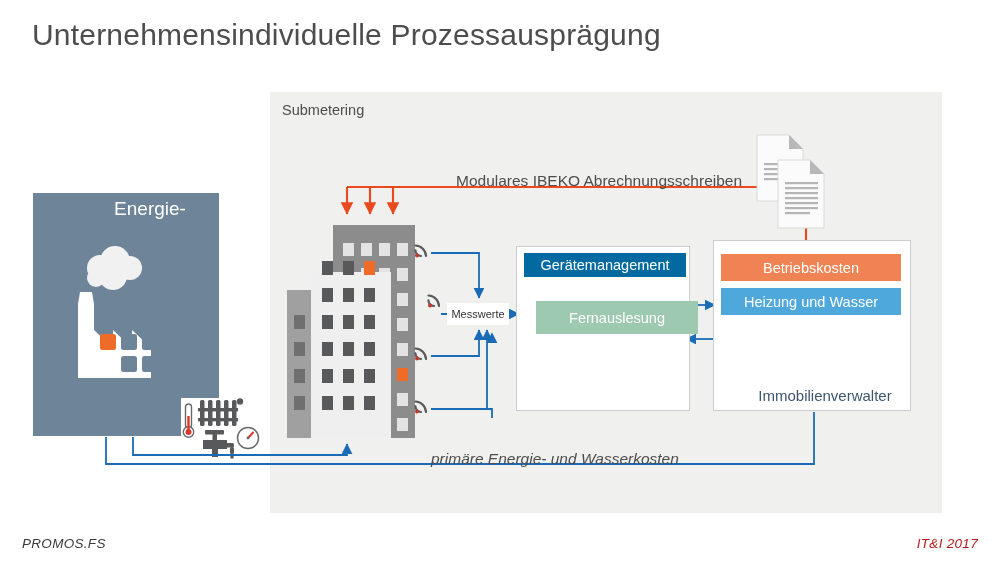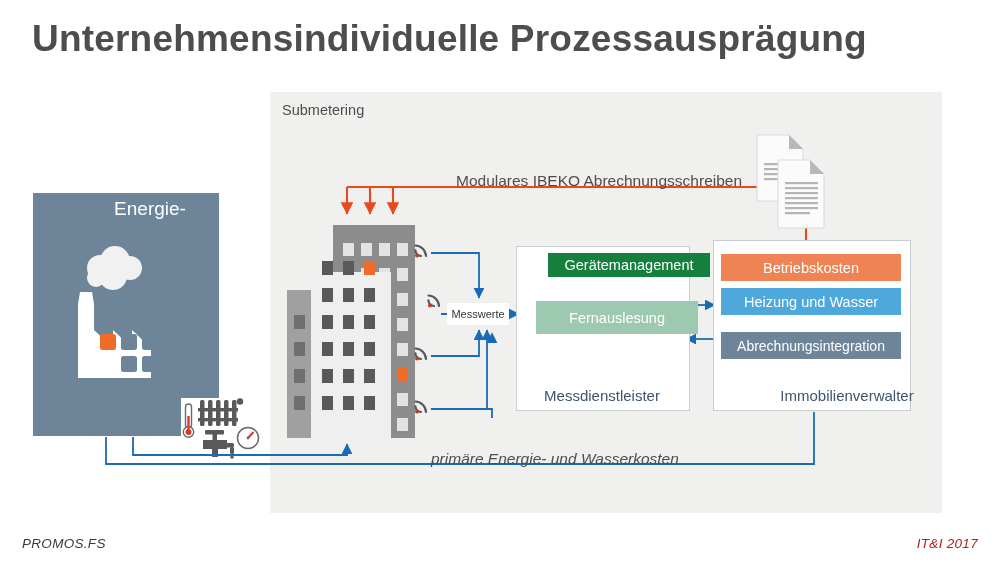--- a/index.html
+++ b/index.html
@@ -5,21 +5,21 @@
   html,body{margin:0;padding:0;}
   body{
     width:1000px;height:563px;background:#ffffff;
     font-family:"Liberation Sans", sans-serif;
     overflow:hidden;position:relative;
   }
   #stage{position:absolute;left:0;top:0;width:1000px;height:563px;}
 
   .page-title{
     position:absolute;left:32px;top:18px;
-    font-size:37px;color:#4d4d4d;font-weight:700;letter-spacing:.2px;
+    font-size:30px;color:#4d4d4d;font-weight:400;letter-spacing:.2px;
     white-space:nowrap;
   }
 
   .submetering-panel{
     position:absolute;left:270px;top:92px;width:672px;height:421px;
     background:#f0f0ee;
   }
   .submetering-label{
     position:absolute;left:282px;top:102px;
     font-size:14.5px;color:#4d4d4d;
@@ -50,31 +50,31 @@
     position:absolute;background:#ffffff;border:1px solid #c9cdd0;
   }
   .card-mdl{left:516px;top:246px;width:172px;height:163px;}
   .card-imv{left:713px;top:240px;width:196px;height:169px;}
 
   .bar{
     position:absolute;color:#ffffff;font-size:14.5px;
     display:flex;align-items:center;justify-content:center;
     white-space:nowrap;
   }
-  .bar-geraete{left:524px;top:253px;width:162px;height:24px;background:#15803d;margin-left:24px;}
+  .bar-geraete{left:524px;top:253px;width:162px;height:24px;background:#0369a1;}
   .bar-fern{left:536px;top:301px;width:162px;height:33px;background:#9dc9b0;}
   .bar-betrieb{left:721px;top:254px;width:180px;height:27px;background:#ef8354;}
   .bar-heizung{left:721px;top:288px;width:180px;height:27px;background:#4fa8dc;}
   .bar-abrech{left:721px;top:332px;width:180px;height:27px;background:#6e8599;font-size:14px;}
 
   .card-caption{
     position:absolute;text-align:center;color:#3d566e;font-size:15px;
   }
   .cap-mdl{left:516px;top:387px;width:172px;}
-  .cap-imv{left:735px;top:387px;width:224px;}
+  .cap-imv{left:713px;top:387px;width:224px;}
 
   .messwerte{
     position:absolute;left:447px;top:303px;width:62px;height:22px;
     background:#ffffff;display:flex;align-items:center;justify-content:center;
     font-size:11px;color:#333333;
   }
 
   .label-ibeko{
     position:absolute;left:430px;top:172px;font-size:15.5px;color:#4d4d4d;
     white-space:nowrap;
@@ -304,25 +304,23 @@
         <rect x="785" y="212" width="25" height="2.2"></rect>
       </g>
     </g>
   </svg>
 
   <div class="card card-mdl"></div>
   <div class="card card-imv"></div>
 
   <div class="bar bar-geraete">Gerätemanagement</div>
   <div class="bar bar-fern">Fernauslesung</div>
-  <div class="card-caption cap-mdl">Messdienstleister</div>
 
   <div class="bar bar-betrieb">Betriebskosten</div>
   <div class="bar bar-heizung">Heizung und Wasser</div>
-  <div class="bar bar-abrech">Abrechnungsintegration</div>
   <div class="card-caption cap-imv">Immobilienverwalter</div>
 
   <div class="messwerte">Messwerte</div>
 
   <div class="label-ibeko">Modulares IBEKO Abrechnungsschreiben</div>
   <div class="label-primaer">primäre Energie- und Wasserkosten</div>
 
   <div class="footer-left">PROMOS.FS</div>
   <div class="footer-right">IT&amp;I 2017</div>
 </div>

